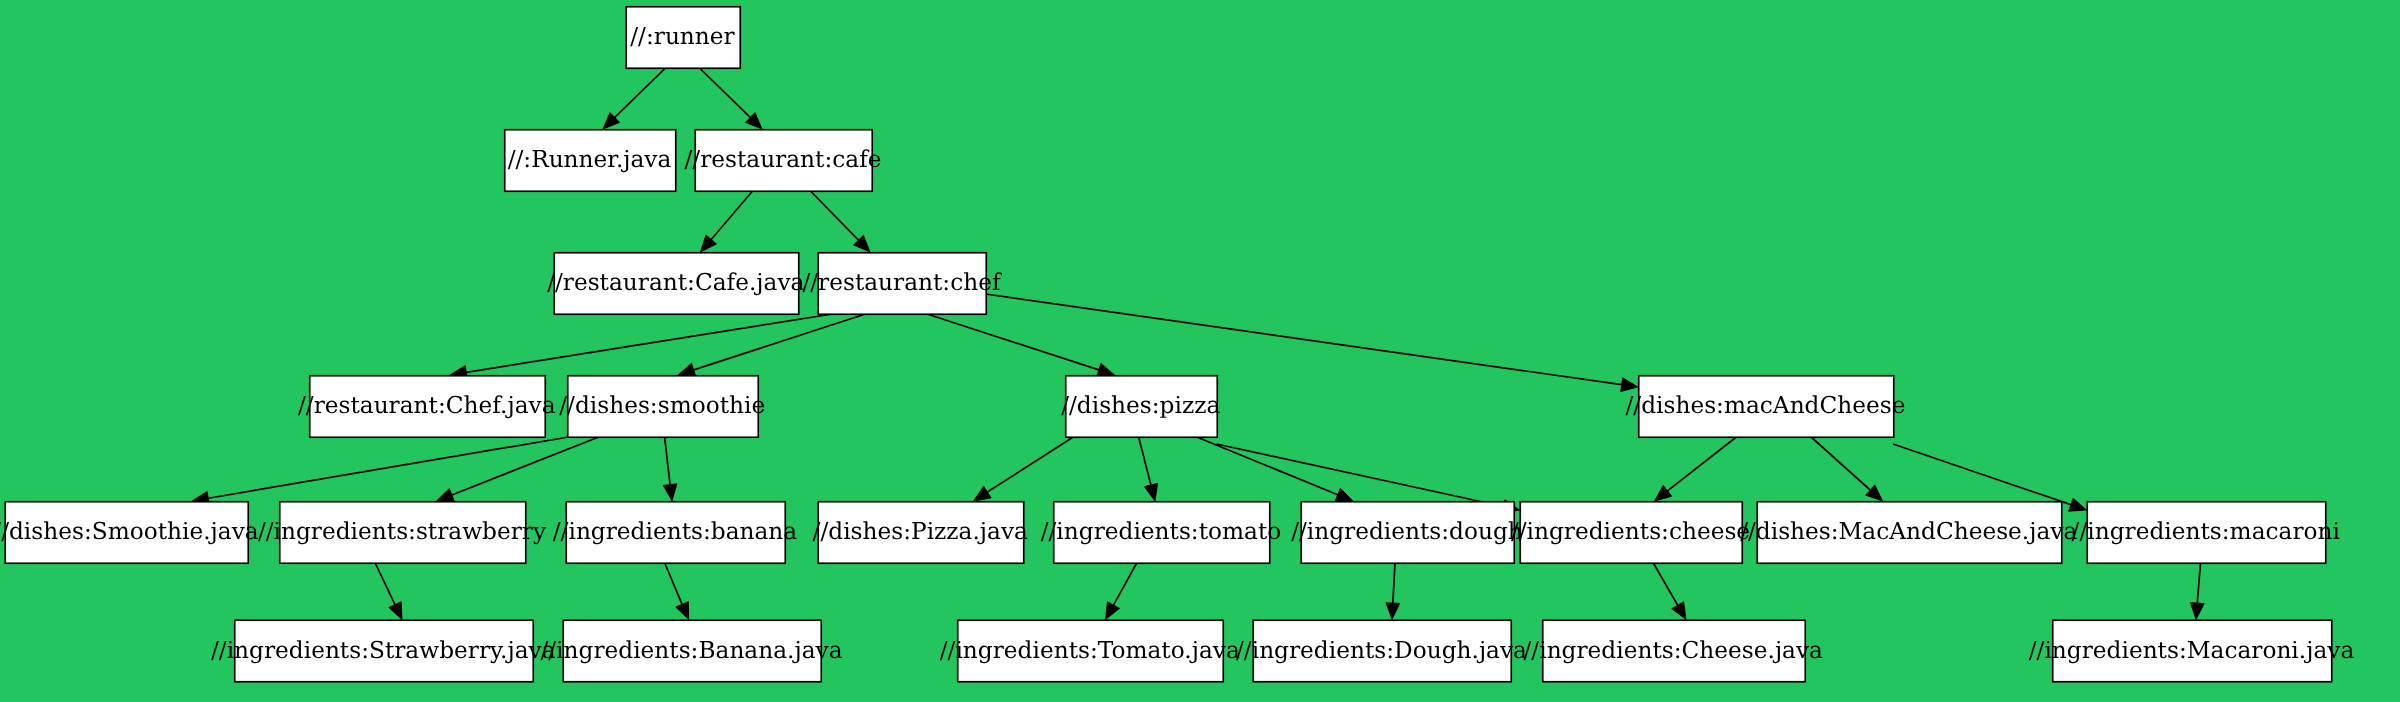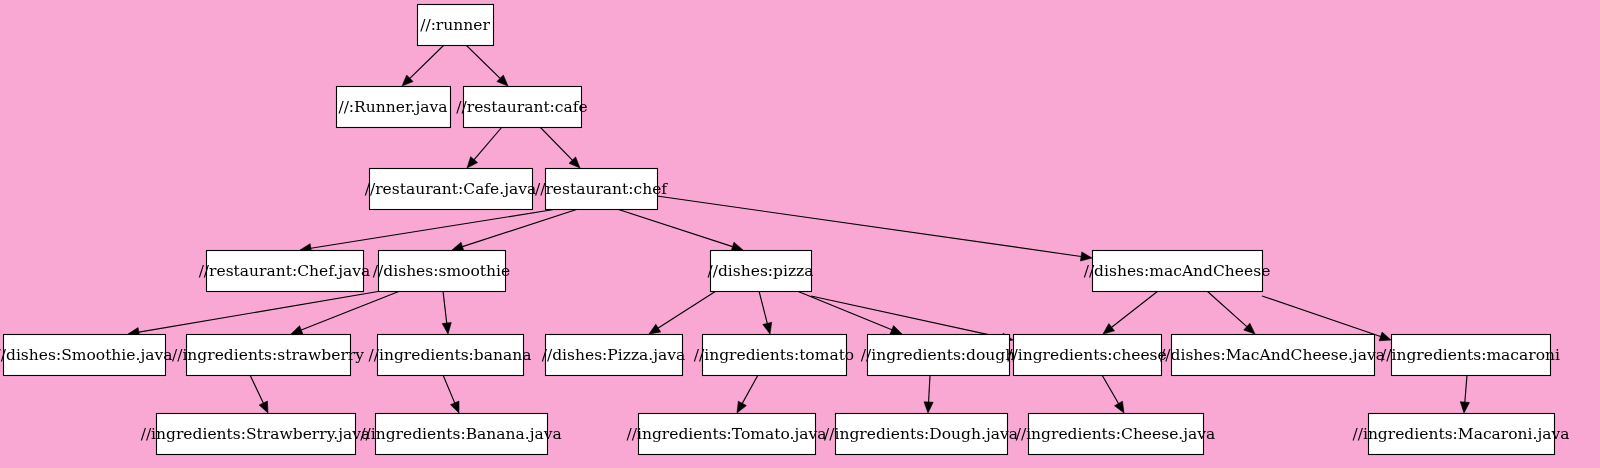--- a/index.html
+++ b/index.html
@@ -4,21 +4,21 @@
 <style>
   html, body {
     margin: 0;
     padding: 0;
     background: #ffffff;
   }
   #canvas {
     position: relative;
     width: 1600px;
     height: 468px;
-    background: #f9a8d4;
+    background: #22c55e;
     overflow: hidden;
     font-family: "DejaVu Serif", "Liberation Serif", serif;
   }
   #graph-svg {
     position: absolute;
     left: 0;
     top: 0;
     width: 1600px;
     height: 468px;
   }

